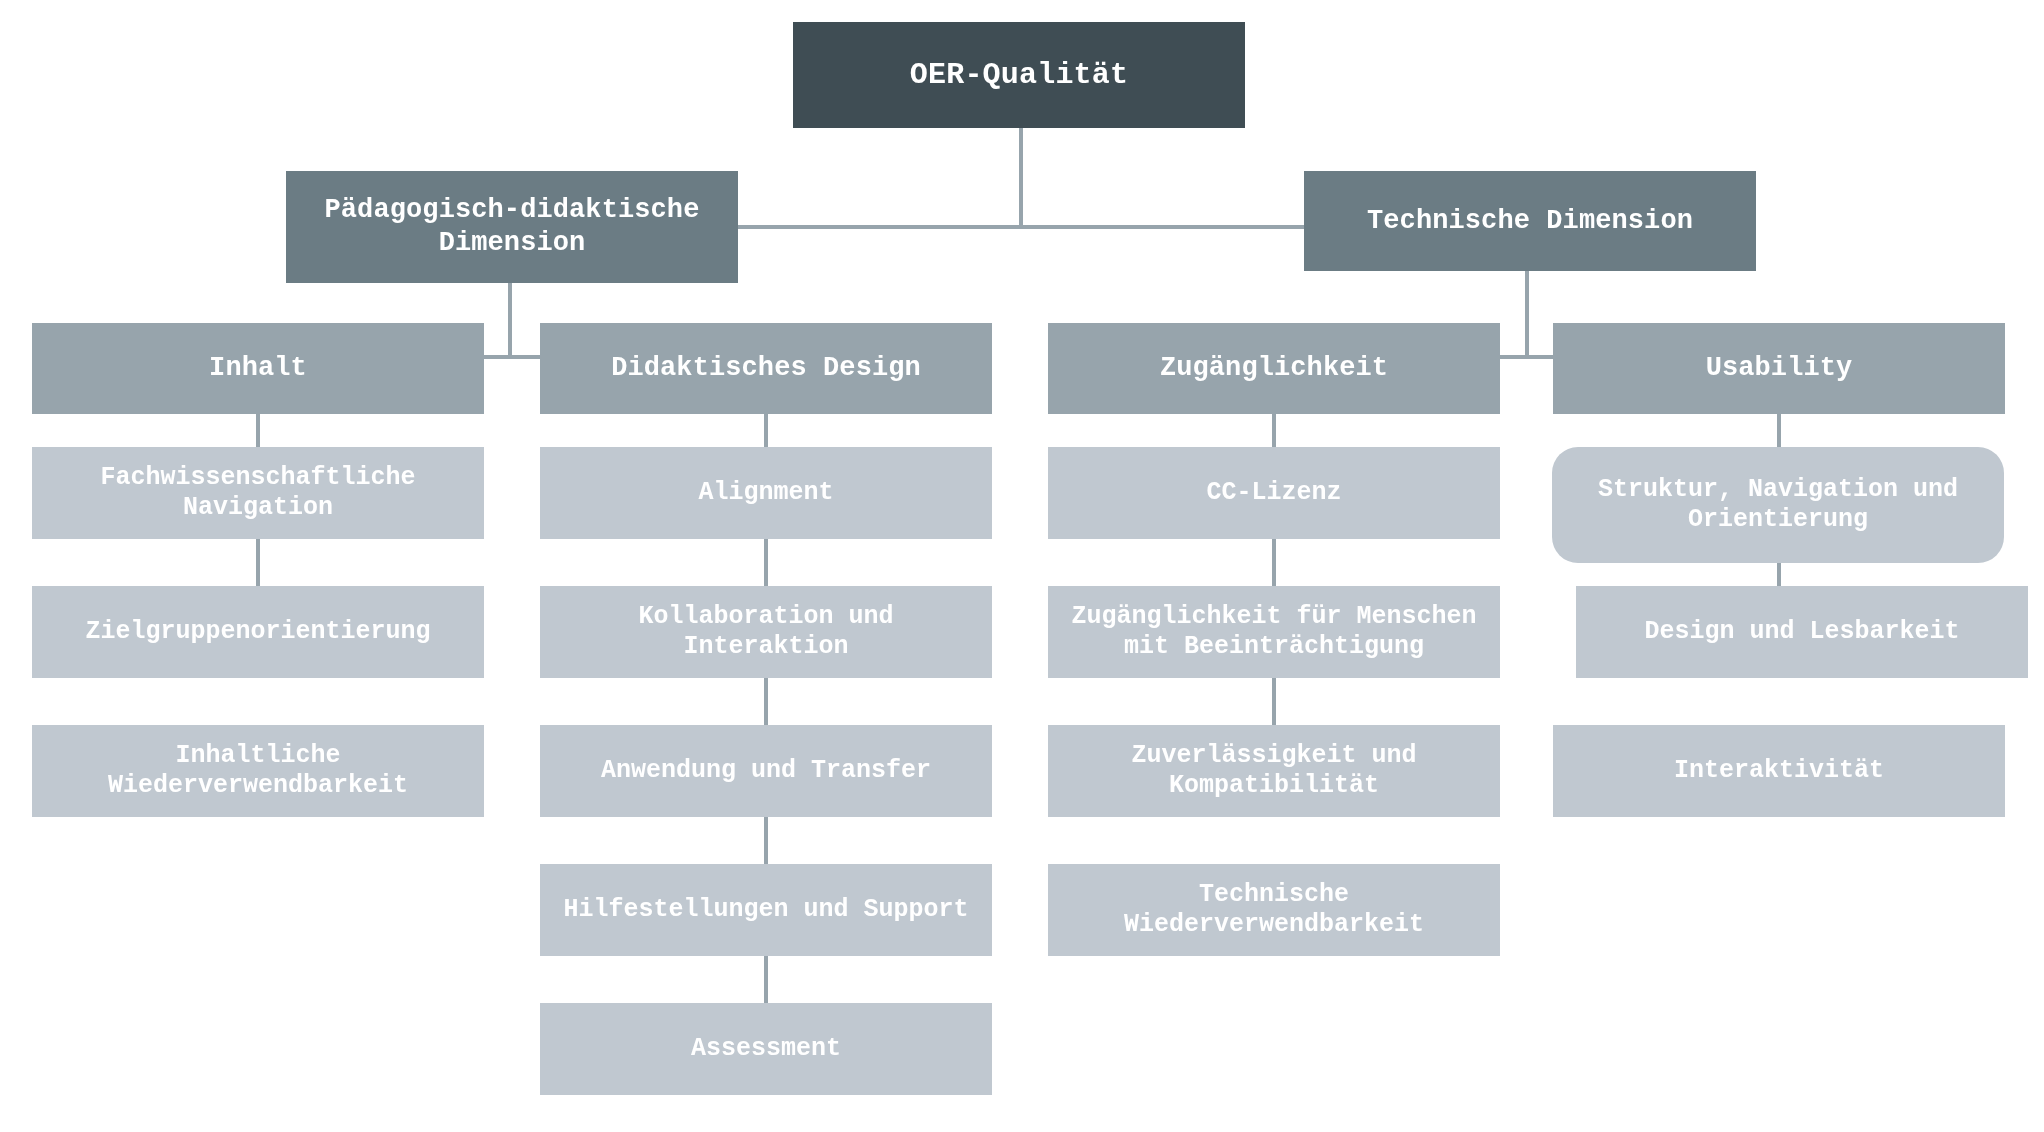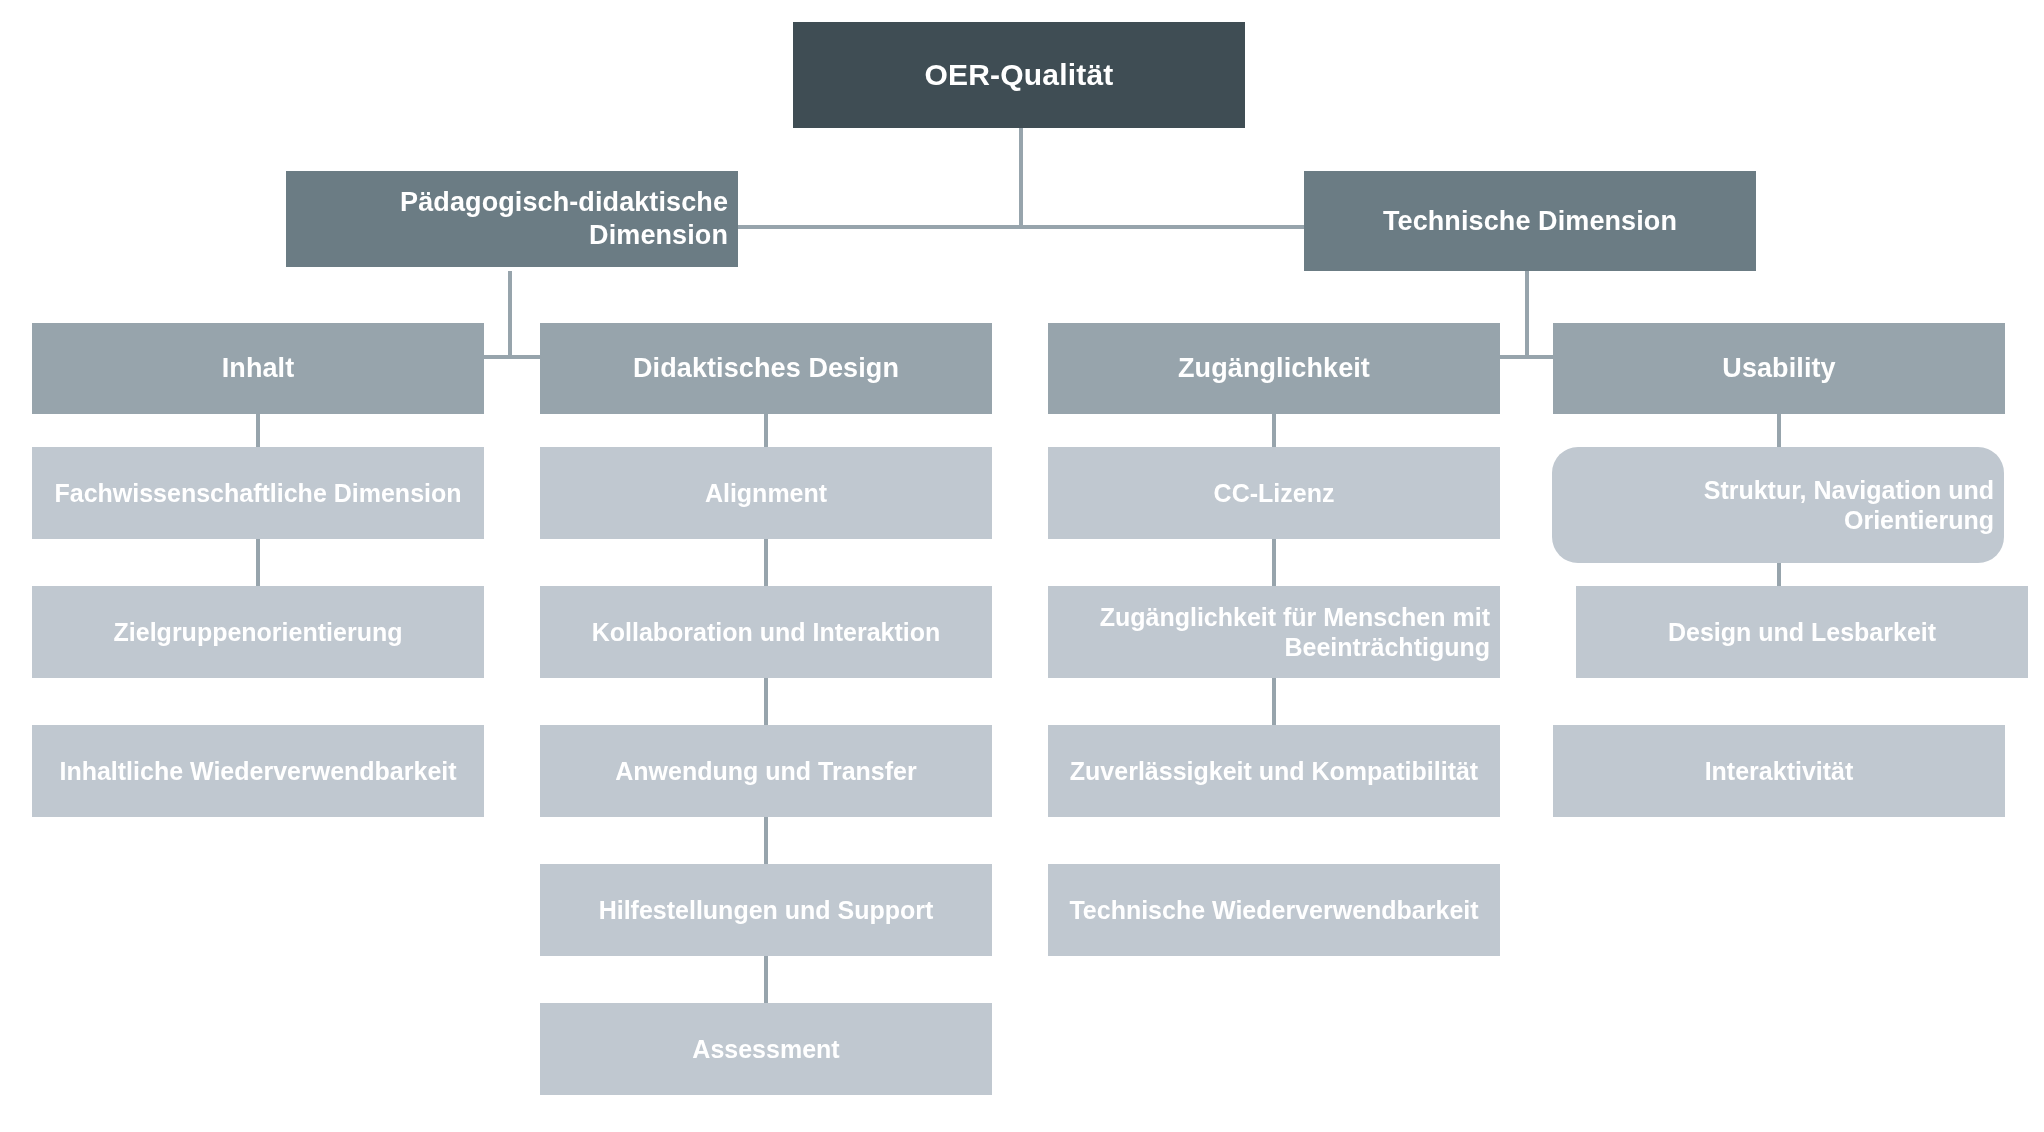--- a/index.html
+++ b/index.html
@@ -8,27 +8,28 @@
     width:2044px;height:1132px;
     background:#ffffff;
     font-family:"Liberation Sans","DejaVu Sans",sans-serif;
     overflow:hidden;
   }
   #stage{position:relative;width:2044px;height:1132px;}
 
   .node{
     position:absolute;
     display:flex;align-items:center;justify-content:center;
-    text-align:right;
+    text-align:center;
     color:#ffffff;
     font-weight:bold;
     line-height:1.22;
     box-sizing:border-box;
     padding:4px 10px;
     z-index:2;
+    font-family:Liberation Mono, monospace;
   }
   .lvl1{background:#3f4d54;font-size:30px;letter-spacing:.2px;}
   .lvl2{background:#6b7c84;font-size:27px;letter-spacing:.1px;}
   .lvl3{background:#97a4ac;font-size:27px;letter-spacing:.1px;margin-top:16px;}
   .leaf{background:#c0c8d0;font-size:25px;}
 
   .conn{position:absolute;background:#97a4ac;z-index:1;}
   .v{width:4px;}
   .h{height:4px;}
 </style>
@@ -52,29 +53,29 @@
   <div class="conn v" style="left:256px;top:398px;width:4px;height:242px;"></div>
 
   <div class="conn v" style="left:764px;top:398px;width:4px;height:664px;"></div>
 
   <div class="conn v" style="left:1272px;top:398px;width:4px;height:383px;"></div>
 
   <div class="conn v" style="left:1777px;top:398px;width:4px;height:242px;"></div>
 
   <div class="node lvl1" style="left:793px;top:22px;width:452px;height:106px;">OER-Qualität</div>
 
-  <div class="node lvl2" style="left:286px;top:171px;width:452px;height:96px;">Pädagogisch-didaktische Dimension</div>
+  <div class="node lvl2" style="left:286px;top:171px;width:452px;height:112px;">Pädagogisch-didaktische Dimension</div>
   <div class="node lvl2" style="left:1304px;top:171px;width:452px;height:100px;">Technische Dimension</div>
 
   <div class="node lvl3" style="left:32px;top:307px;width:452px;height:91px;">Inhalt</div>
   <div class="node lvl3" style="left:540px;top:307px;width:452px;height:91px;">Didaktisches Design</div>
   <div class="node lvl3" style="left:1048px;top:307px;width:452px;height:91px;">Zugänglichkeit</div>
   <div class="node lvl3" style="left:1553px;top:307px;width:452px;height:91px;">Usability</div>
 
-  <div class="node leaf" style="left:32px;top:447px;width:452px;height:92px;">Fachwissenschaftliche Dimension</div>
+  <div class="node leaf" style="left:32px;top:447px;width:452px;height:92px;">Fachwissenschaftliche Navigation</div>
   <div class="node leaf" style="left:32px;top:586px;width:452px;height:92px;">Zielgruppenorientierung</div>
   <div class="node leaf" style="left:32px;top:725px;width:452px;height:92px;">Inhaltliche Wiederverwendbarkeit</div>
 
   <div class="node leaf" style="left:540px;top:447px;width:452px;height:92px;">Alignment</div>
   <div class="node leaf" style="left:540px;top:725px;width:452px;height:92px;">Anwendung und Transfer</div>
   <div class="node leaf" style="left:540px;top:586px;width:452px;height:92px;">Kollaboration und Interaktion</div>
   <div class="node leaf" style="left:540px;top:864px;width:452px;height:92px;">Hilfestellungen und Support</div>
   <div class="node leaf" style="left:540px;top:1003px;width:452px;height:92px;">Assessment</div>
 
   <div class="node leaf" style="left:1048px;top:447px;width:452px;height:92px;">CC-Lizenz</div>

